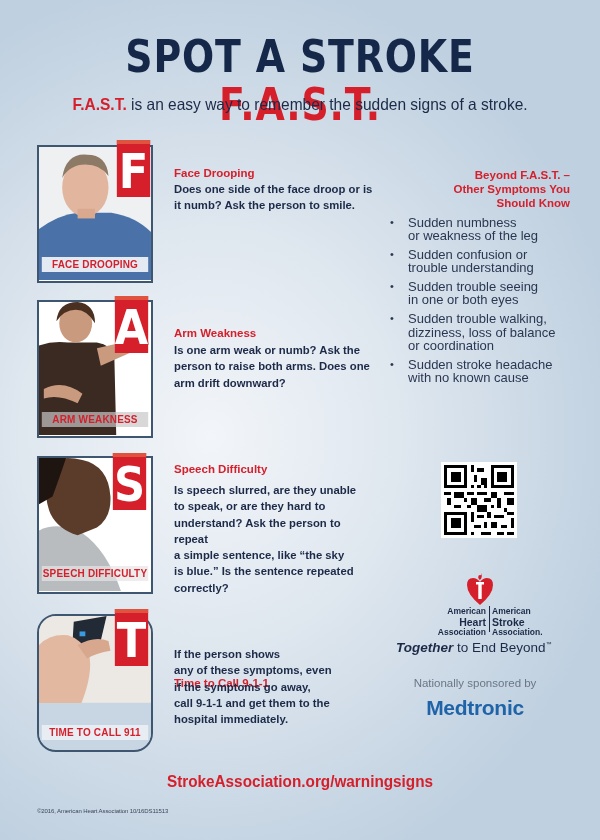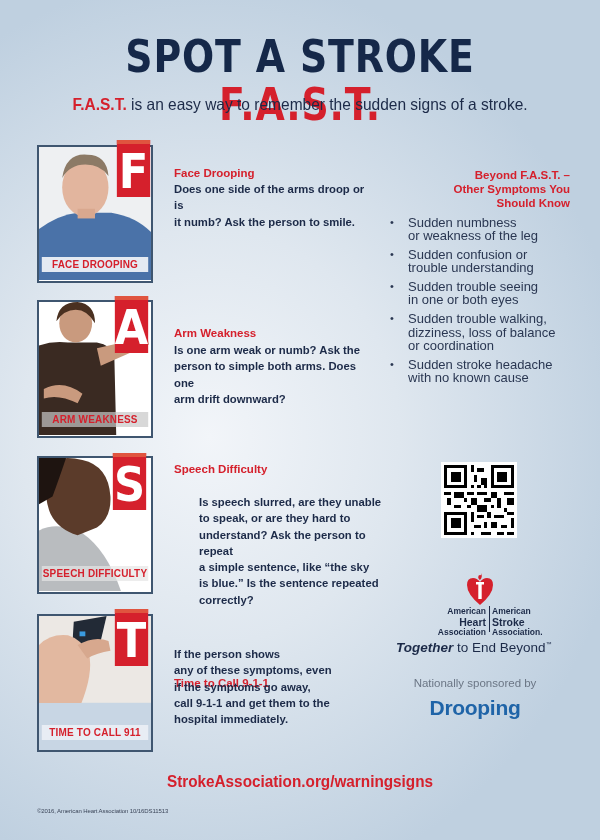--- a/index.html
+++ b/index.html
@@ -113,59 +113,59 @@
     <rect width="116" height="138" fill="#eef0f2"></rect>
     <path d="M0 138 L0 85 Q20 70 40 68 L75 68 Q100 72 116 88 L116 138 Z" fill="#4a72a8"></path>
     <ellipse cx="48" cy="42" rx="24" ry="30" fill="#e2b59e"></ellipse>
     <path d="M24 32 Q28 6 50 8 Q70 8 72 30 Q64 18 48 18 Q32 18 24 32 Z" fill="#8c7a66"></path>
     <rect x="40" y="64" width="18" height="10" fill="#d9a88f"></rect>
   </svg>
   <div class="label" style="top:110px;">FACE DROOPING</div>
 </div>
 <div class="abs letter-box" style="left:115px; top:140px;">F</div>
 <div class="abs sym-title" style="top:166px;">Face Drooping</div>
-<div class="abs sym-text" style="top:181px;">Does one side of the arms droop or is
+<div class="abs sym-text" style="top:181px;">Does one side of the face droop or is
 it numb? Ask the person to smile.</div>
 
 <div class="abs card" style="top:300px;">
   <svg class="photo" viewBox="0 0 116 138" preserveAspectRatio="none">
     <rect width="116" height="138" fill="#ffffff"></rect>
     <path d="M0 138 L0 45 Q15 40 30 42 L60 42 Q75 45 78 55 L80 138 Z" fill="#3a2a22"></path>
     <path d="M60 48 L112 36 L114 44 L64 66 Z" fill="#c99a7e"></path>
     <ellipse cx="38" cy="22" rx="17" ry="20" fill="#c99a7e"></ellipse>
     <path d="M18 20 Q20 0 40 0 Q58 2 58 22 Q50 8 38 8 Q26 8 18 20 Z" fill="#4a3020"></path>
     <path d="M5 90 Q25 80 45 95 L40 105 Q20 95 5 100 Z" fill="#c99a7e"></path>
   </svg>
   <div class="label" style="top:110px; background: rgba(200,200,200,0.7);">ARM WEAKNESS</div>
 </div>
 <div class="abs letter-box" style="left:113px; top:296px;">A</div>
 <div class="abs sym-title" style="top:326px;">Arm Weakness</div>
 <div class="abs sym-text" style="top:342px;">Is one arm weak or numb? Ask the
-person to simple both arms. Does one
+person to raise both arms. Does one
 arm drift downward?</div>
 
 <div class="abs card" style="top:456px;">
   <svg class="photo" viewBox="0 0 116 138" preserveAspectRatio="none">
     <rect width="116" height="138" fill="#ffffff"></rect>
     <path d="M0 138 L0 75 Q20 65 45 78 Q70 95 85 138 Z" fill="#b9bcbf"></path>
     <path d="M8 8 Q20 -4 45 2 Q72 8 74 40 Q75 62 60 72 L40 80 Q20 74 12 58 Q4 40 8 8 Z" fill="#5b3b2a"></path>
     <path d="M0 0 L28 0 Q22 18 14 40 L0 48 Z" fill="#1e1410"></path>
   </svg>
   <div class="label" style="top:108px; background: rgba(230,230,230,0.7);">SPEECH DIFFICULTY</div>
 </div>
 <div class="abs letter-box" style="left:111px; top:453px;">S</div>
 <div class="abs sym-title" style="top:462px;">Speech Difficulty</div>
-<div class="abs sym-text" style="top:494px;margin-left:25px;">Is speech slurred, are they unable
+<div class="abs sym-text" style="top:482px;">Is speech slurred, are they unable
 to speak, or are they hard to
 understand? Ask the person to repeat
 a simple sentence, like “the sky
 is blue.” Is the sentence repeated
 correctly?</div>
 
-<div class="abs card" style="top:614px; background:#c8d6e4;">
+<div class="abs card" style="top:614px; background:#c8d6e4;border-radius:19px;">
   <svg class="photo" viewBox="0 0 116 138" preserveAspectRatio="none">
     <rect width="116" height="90" fill="#ece8e4"></rect>
     <rect y="90" width="116" height="48" fill="#c8d6e4"></rect>
     <path d="M36 6 L70 0 L62 34 L34 40 Z" fill="#222a36"></path>
     <rect x="42" y="16" width="6" height="5" fill="#3a9be0"></rect>
     <path d="M0 90 L0 30 Q12 18 30 20 Q44 24 52 40 Q56 60 44 90 Z" fill="#e2b8a0"></path>
     <path d="M40 30 Q58 20 72 26 L74 36 Q60 38 50 44 Z" fill="#d7a88e"></path>
   </svg>
   <div class="label" style="top:109px; background: rgba(235,240,245,0.9);">TIME TO CALL 911</div>
 </div>
@@ -266,16 +266,16 @@
     <div>American</div>
     <div class="big">Stroke</div>
     <div>Association.</div>
   </div>
 </div>
 <div class="abs tagline">
   <em>Together</em><span> to End Beyond</span><sup>™</sup>
 </div>
 
 <div class="abs sponsor-label">Nationally sponsored by</div>
-<div class="abs sponsor-name">Drooping</div>
+<div class="abs sponsor-name">Medtronic</div>
 
 <div class="abs url">StrokeAssociation.org/warningsigns</div>
 <div class="abs copyright">©2016, American Heart Association   10/16DS11513</div>
 
 </body></html>

